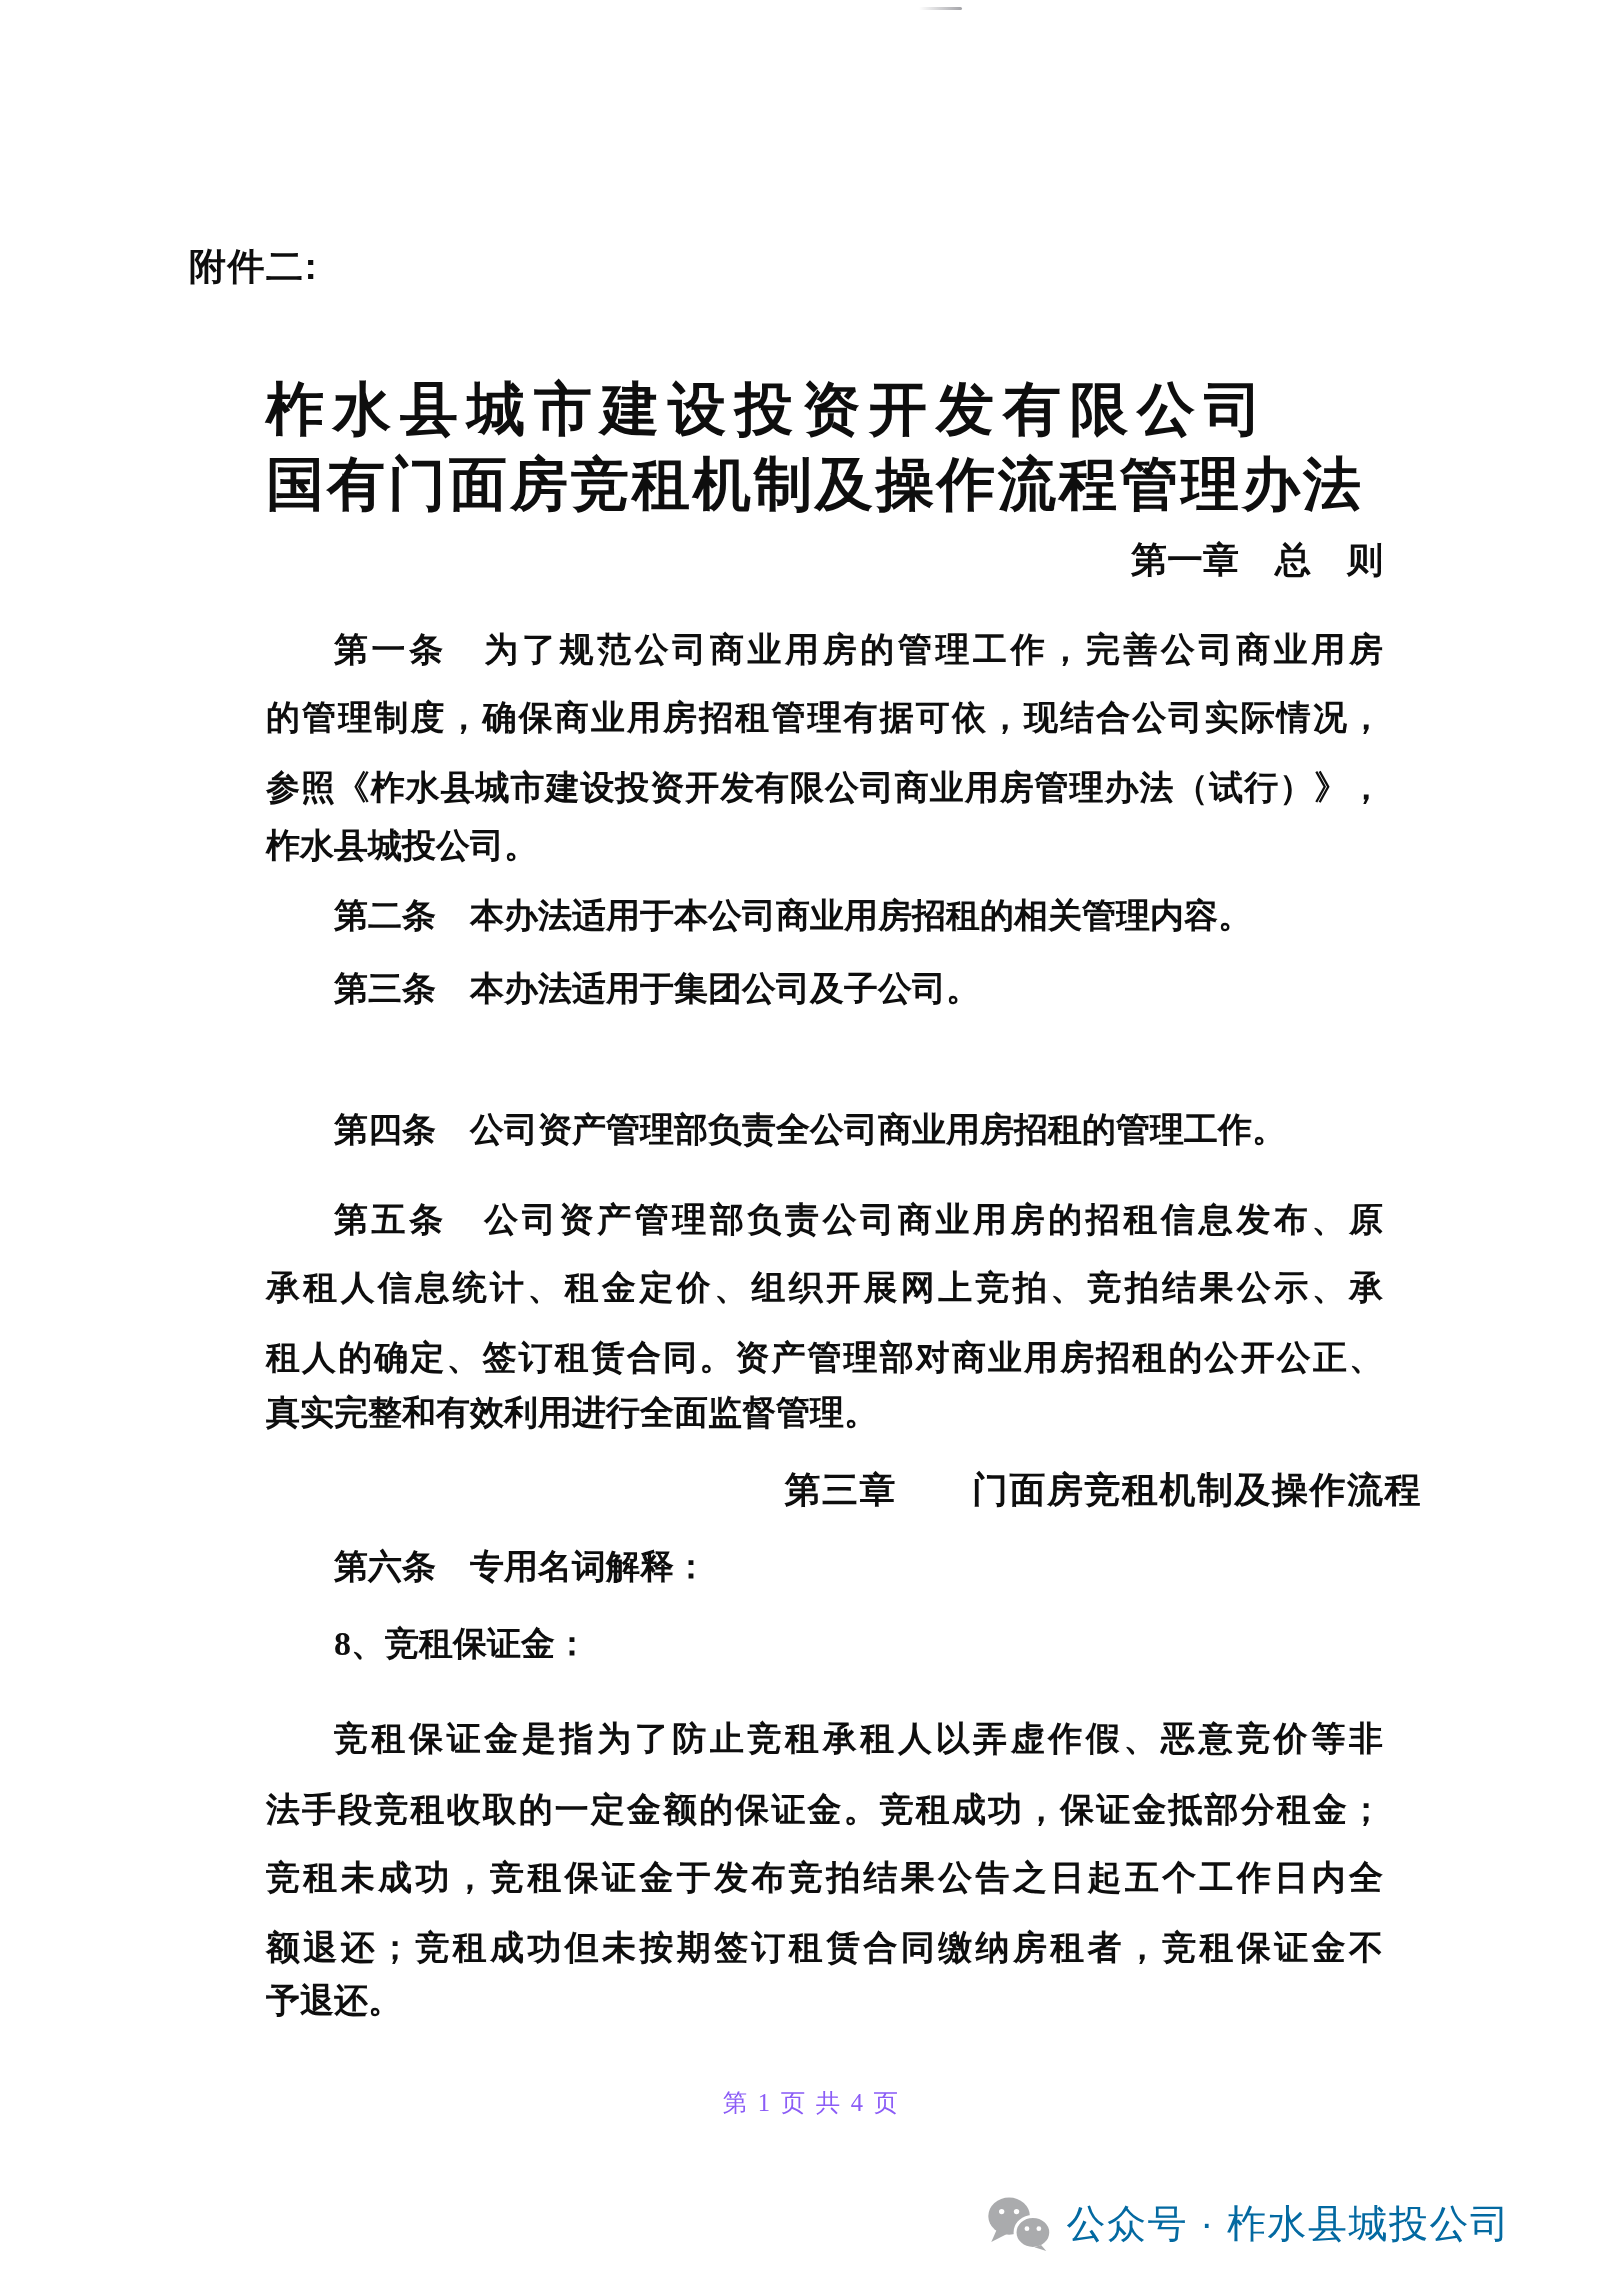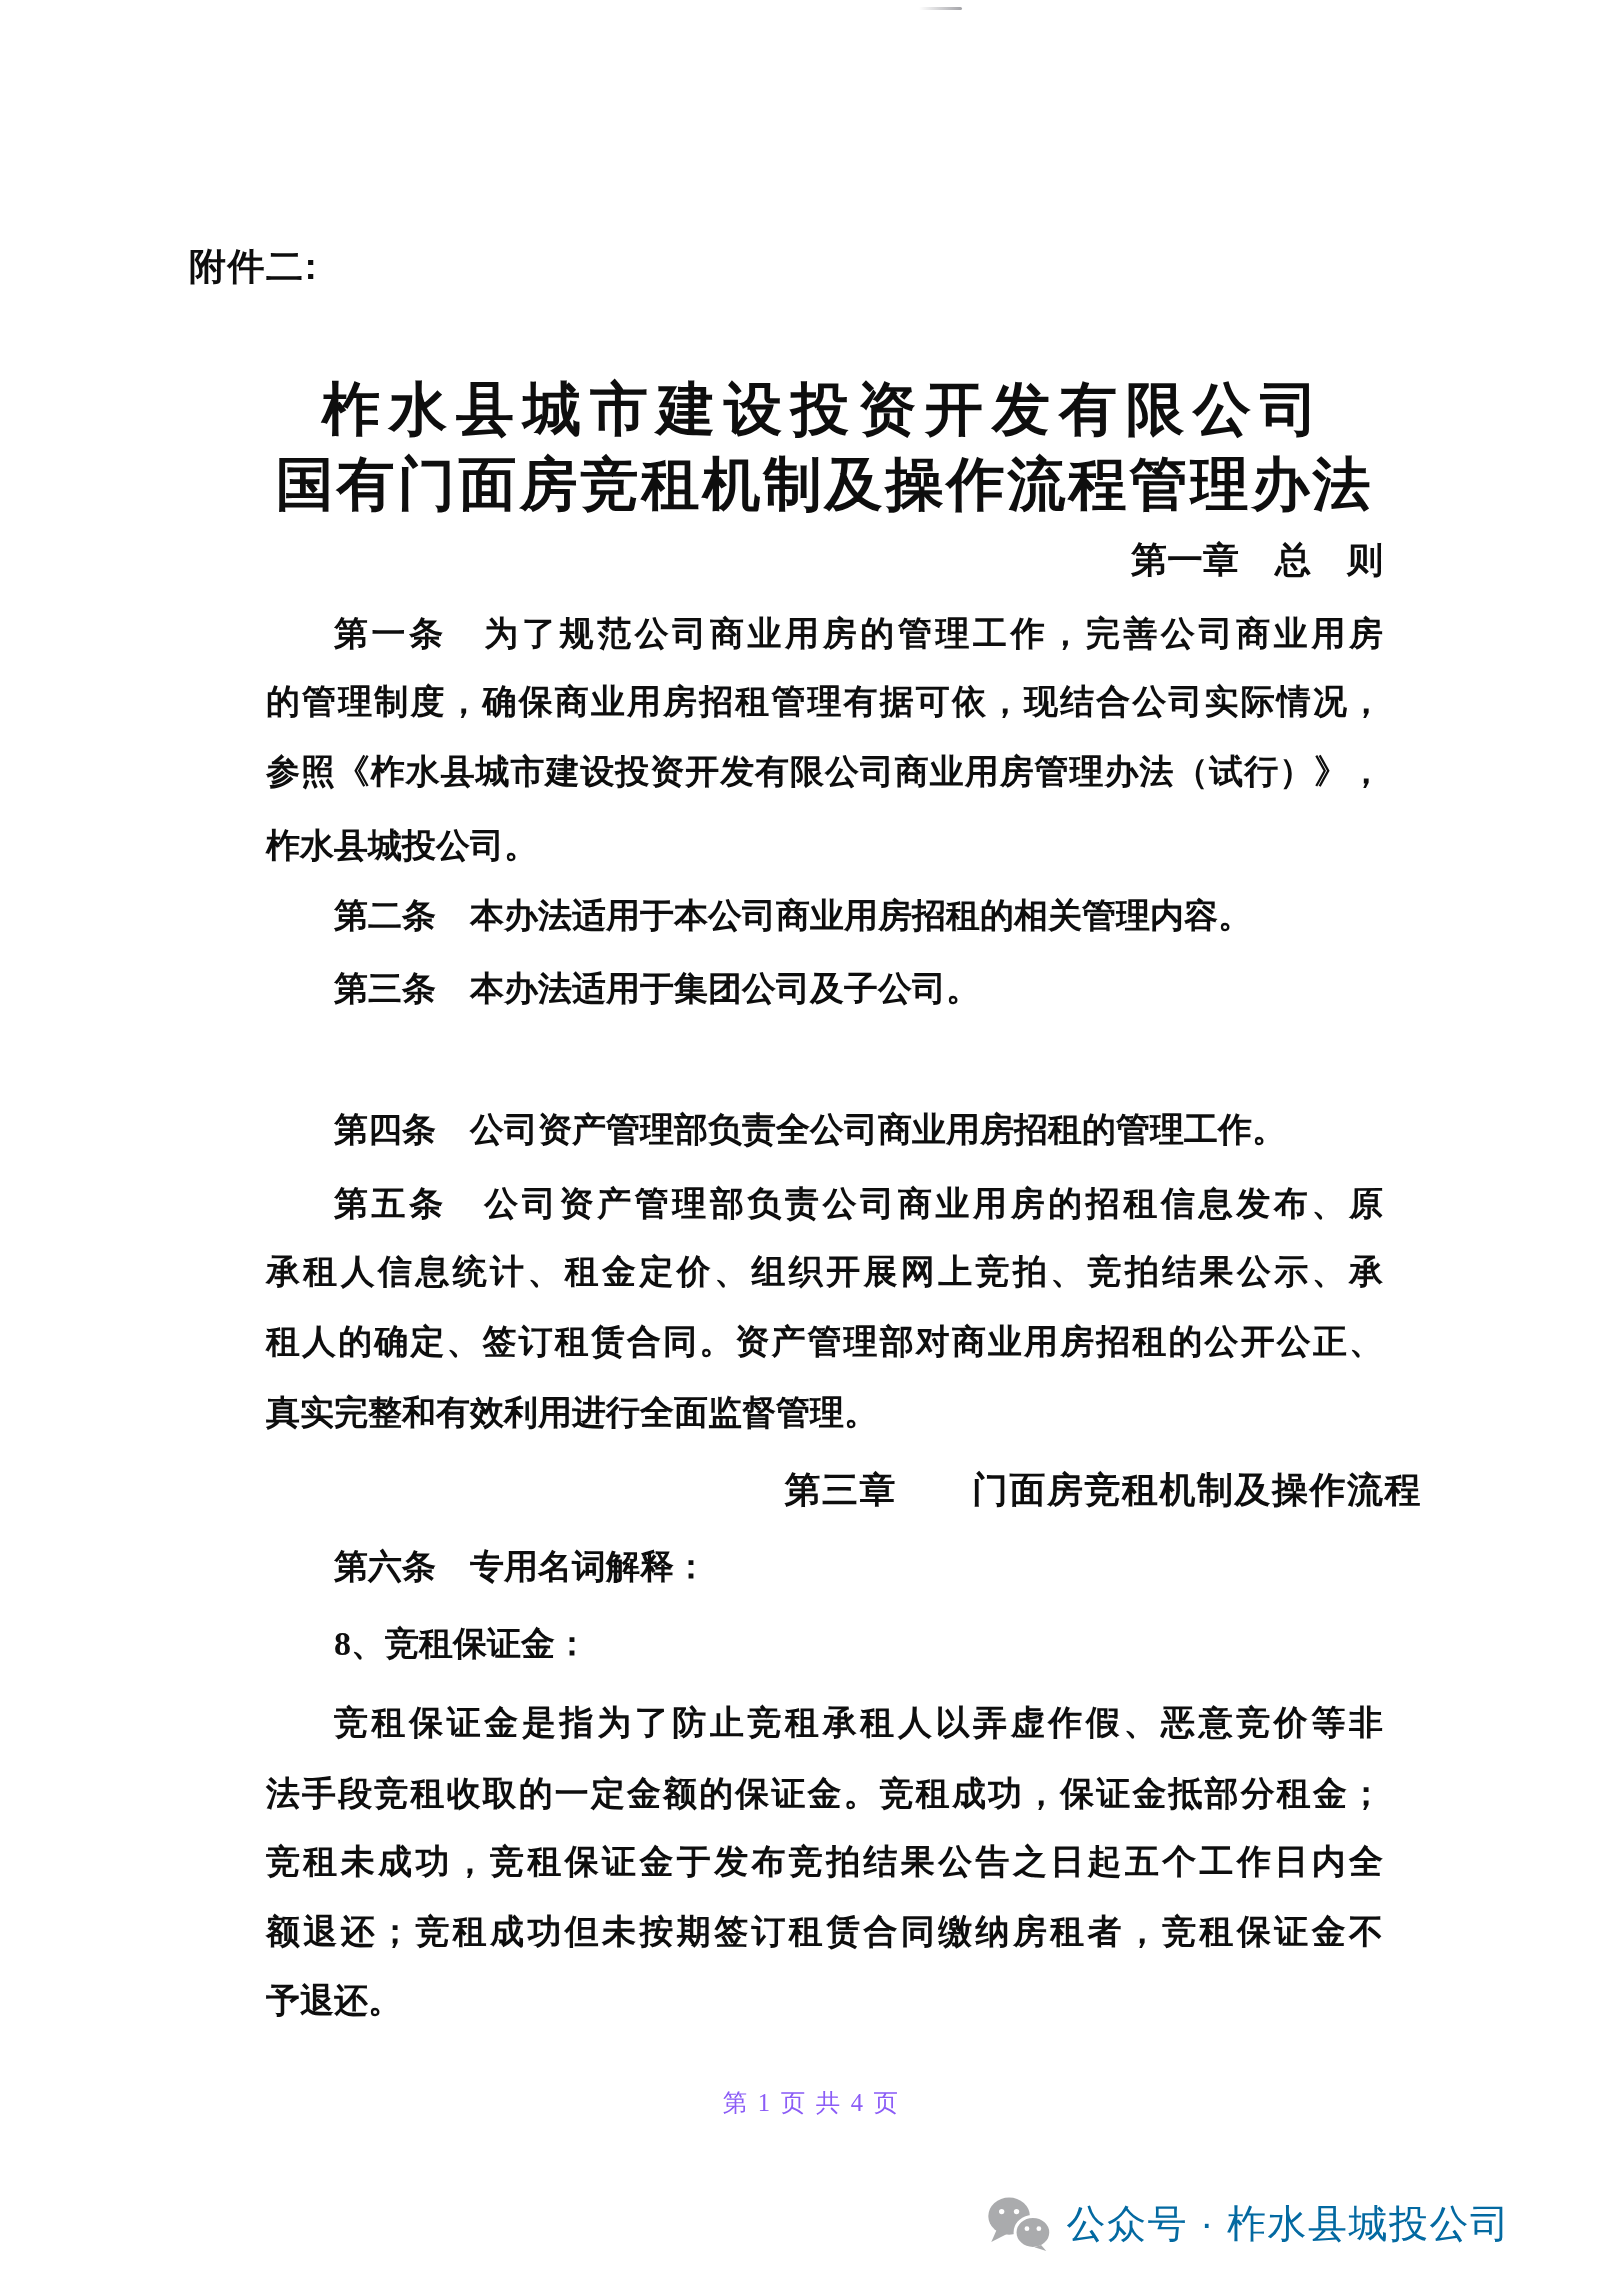--- a/index.html
+++ b/index.html
@@ -27,21 +27,20 @@
     left: 189px; top: 245px;
     font-family: "Liberation Sans", sans-serif;
     font-weight: 700;
     font-size: 37px;
     line-height: 43px;
     letter-spacing: 1.5px;
   }
   .doc-title {
     position: absolute;
     left: 266px; width: 1117px;
-    text-align: center;
     font-family: "Liberation Sans", sans-serif;
     font-weight: 700;
     font-size: 58px;
     line-height: 65px;
     white-space: nowrap;
   }
   .doc-title.t1 { top: 376px; letter-spacing: 9px; }
   .doc-title.t2 { top: 451px; letter-spacing: 3px; }
   .chapter-heading {
     position: absolute;
@@ -56,21 +55,21 @@
   .chapter-heading.shift { transform: translateX(39px); letter-spacing: 1.5px; }
   .line {
     position: absolute;
     left: 266px; width: 1117px;
     box-sizing: border-box;
     font-size: 34px;
     line-height: 40px;
     font-weight: 600;
     white-space: nowrap;
   }
-  .line.justify { text-align: justify; text-align-last: justify; white-space: normal; }
+  .line.justify { text-align: justify; text-align-last: justify; white-space: normal; margin-top: 16px; }
   .line.indent { padding-left: 68px; }
   .prefix {
     font-family: "Liberation Sans", sans-serif;
     font-weight: 700;
   }
   .page-footer {
     position: absolute;
     left: 0; top: 2088px; width: 1623px;
     text-align: center;
     font-family: "Liberation Serif", serif;

